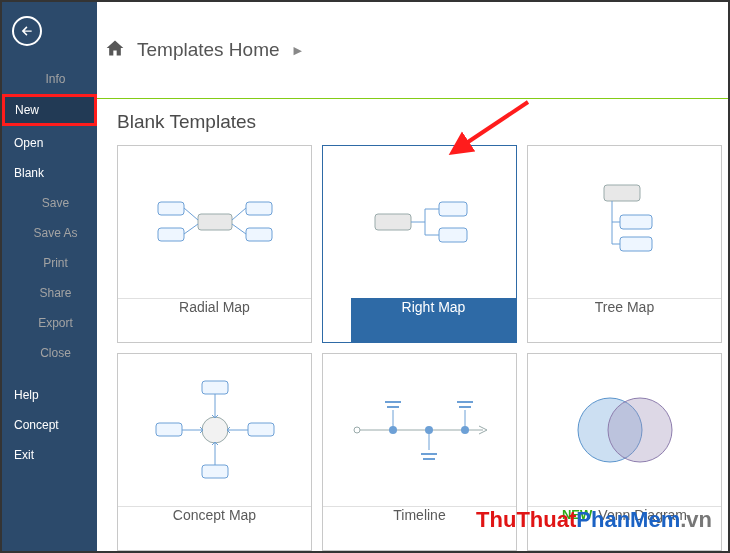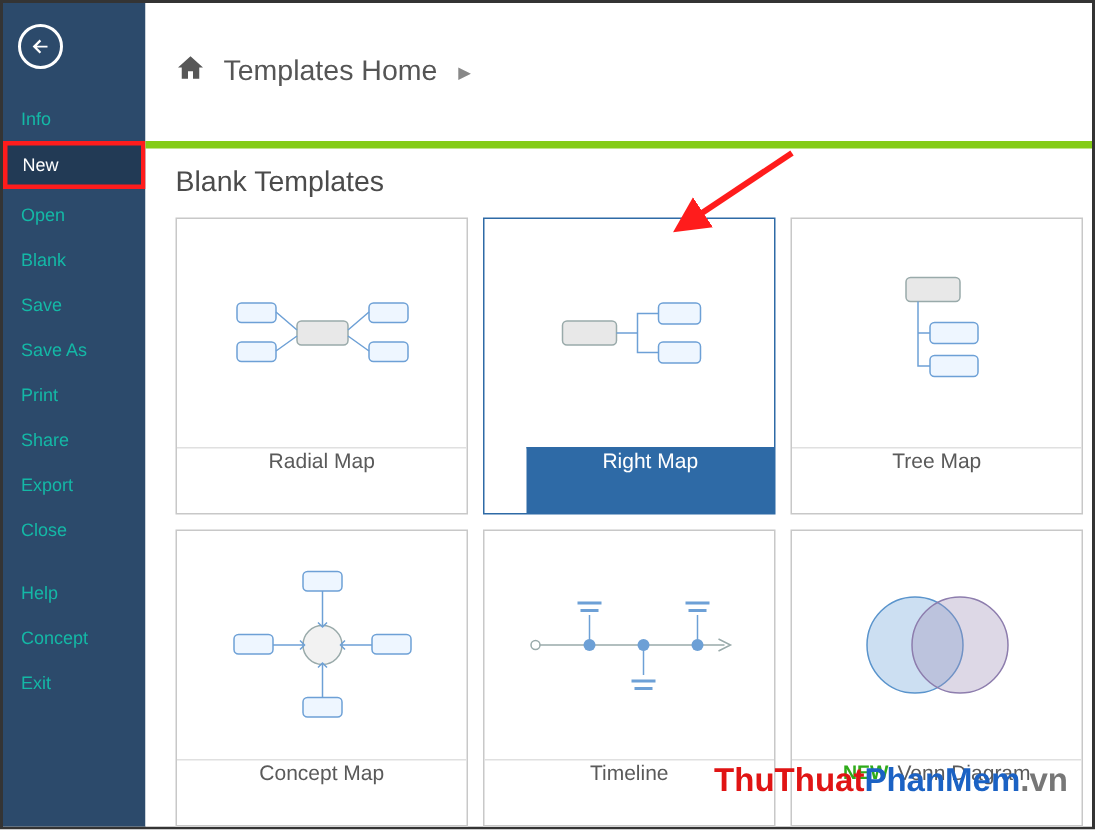--- a/index.html
+++ b/index.html
@@ -32,47 +32,47 @@
     border-radius: 50%;
     margin: 8px 0 18px 10px;
     display:flex; align-items:center; justify-content:center;
     color:#fff; font-size:16px;
     cursor:pointer;
   }
   .side-item {
     width: 100%;
     padding: 8px 0 8px 12px;
     font-size: 12px;
-    color: #14b8a6;
+    color: #ffffff;
     cursor: pointer;
   }
-  .side-item.dim { color: #14b8a6; }
+  .side-item.dim { color: #a3a3a3; text-align: center; }
   .side-item.active {
     background: #223a55;
     color:#fff;
     border:3px solid #ff1c1c;
     padding: 6px 0 6px 10px;
     margin-bottom: 2px;
   }
   
   .main {
     flex: 1;
     background:#fff;
     display:flex;
     flex-direction:column;
   }
   .crumb-bar {
     height: 112px;
     display:flex;
     align-items:center;
     gap:12px;
-    padding-left:20px;
+    padding-left:8px;
     font-size:19px;
     color:#555;
-    border-bottom:5px solid #84cc16;
+    border-bottom:1px solid #84cc16;
     font-weight:300;
   }
   .crumb-bar .home-icon { font-size:20px; color:#555; }
   .crumb-bar .crumb-caret { font-size:11px; color:#888; margin-left:2px;}
   .section-title {
     font-size:19px;
     color:#4b4b4b;
     font-weight:400;
     padding:12px 0 12px 20px;
   }

